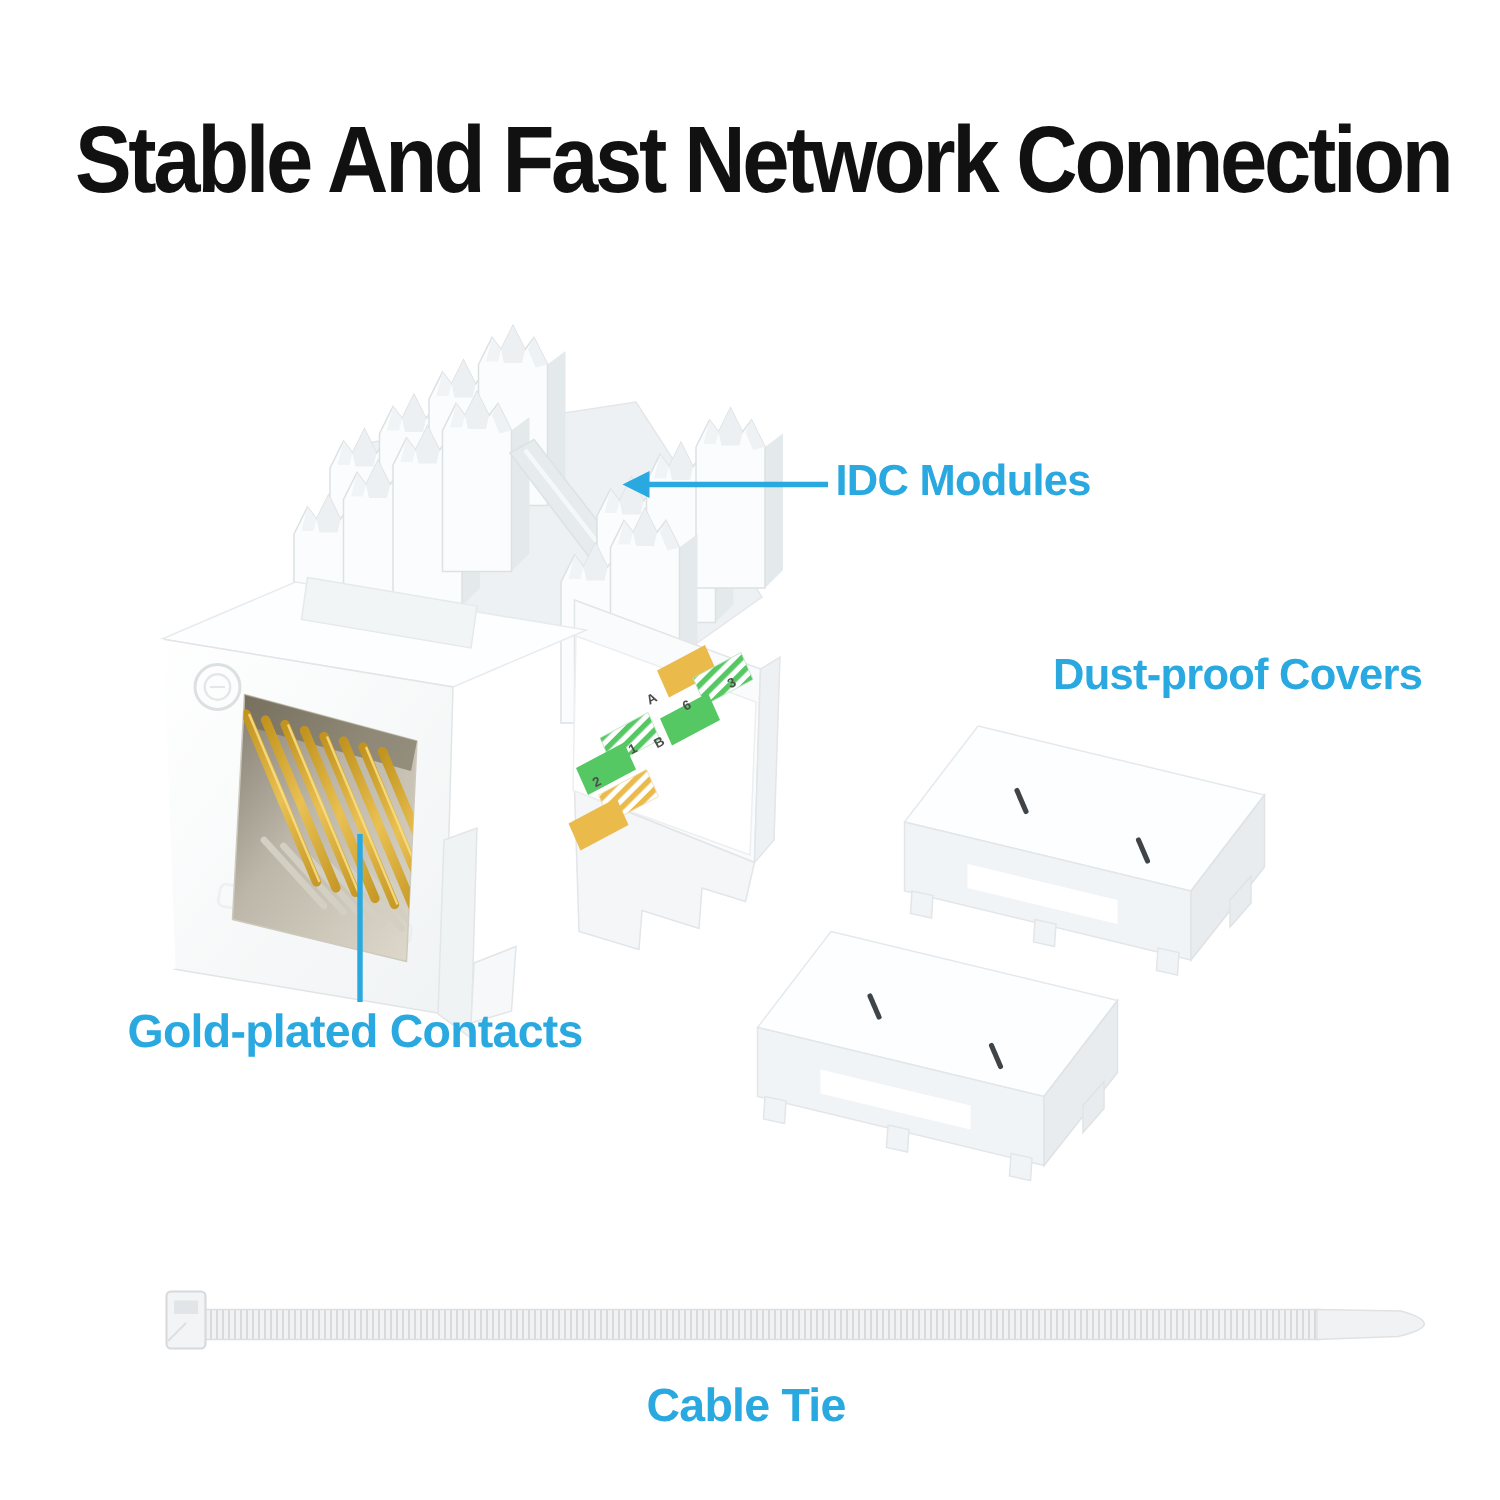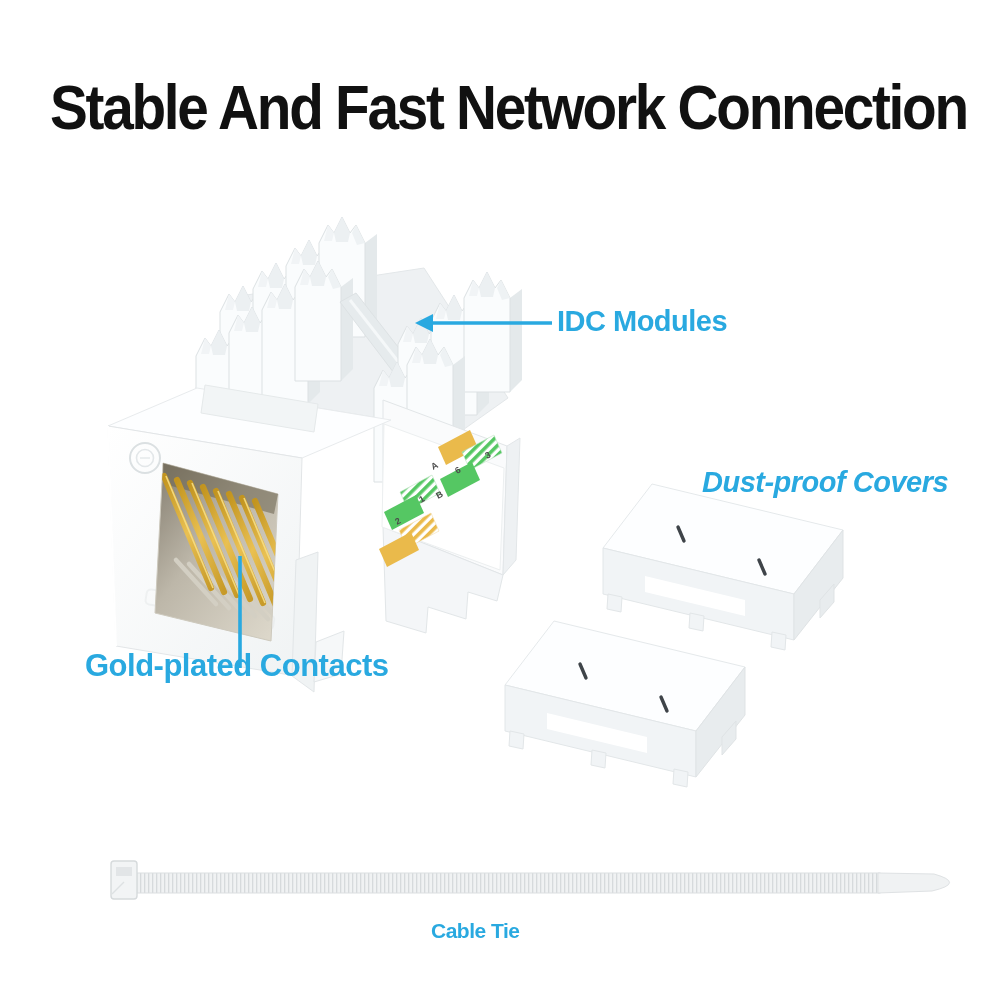--- a/index.html
+++ b/index.html
@@ -14,23 +14,23 @@
     text-align:center;white-space:nowrap;
     font-weight:bold;font-size:63px;line-height:70px;letter-spacing:-2.5px;
     color:#111;
     transform:scaleX(0.90);transform-origin:50% 50%;
   }
   .annot{
     position:absolute;font-weight:bold;color:var(--accent,#29a9e0);
     letter-spacing:-0.5px;white-space:nowrap;
   }
   .annot.idc{left:557px;top:305px;font-size:29px;text-align:right;}
-  .annot.dust{left:702px;top:466px;font-size:29px;font-style:italic;}
-  .annot.gold{left:85px;top:648px;font-size:31px;text-align:right;}
-  .annot.cable{left:431px;top:919px;font-size:21px;}
+  .annot.dust{left:702px;top:434px;font-size:29px;}
+  .annot.gold{left:85px;top:670px;font-size:31px;text-align:right;}
+  .annot.cable{left:431px;top:919px;font-size:31px;}
   svg{position:absolute;left:0;top:0;}
   .num{font-family:"Liberation Sans",sans-serif;font-size:9px;font-weight:bold;fill:#4c4c4c;}
 </style>
 </head>
 <body style="background: rgb(255, 255, 255);">
 
 <div class="stage">
 
   <h1 class="headline" style="color: rgb(17, 17, 17);">Stable And Fast Network Connection</h1>
 

